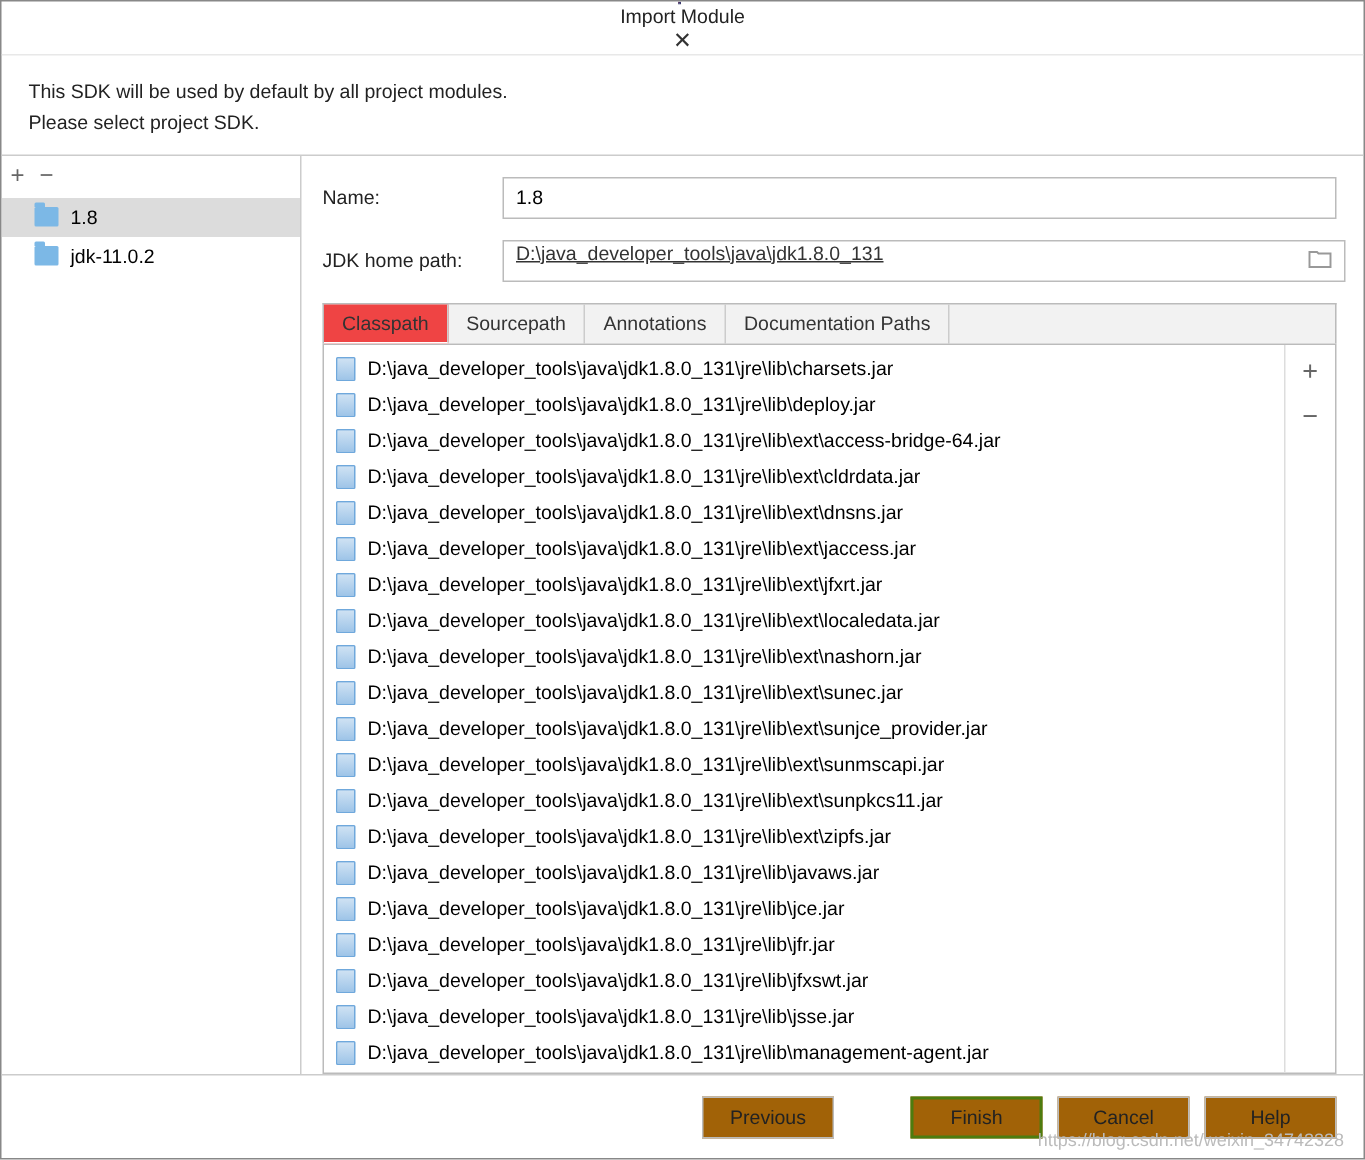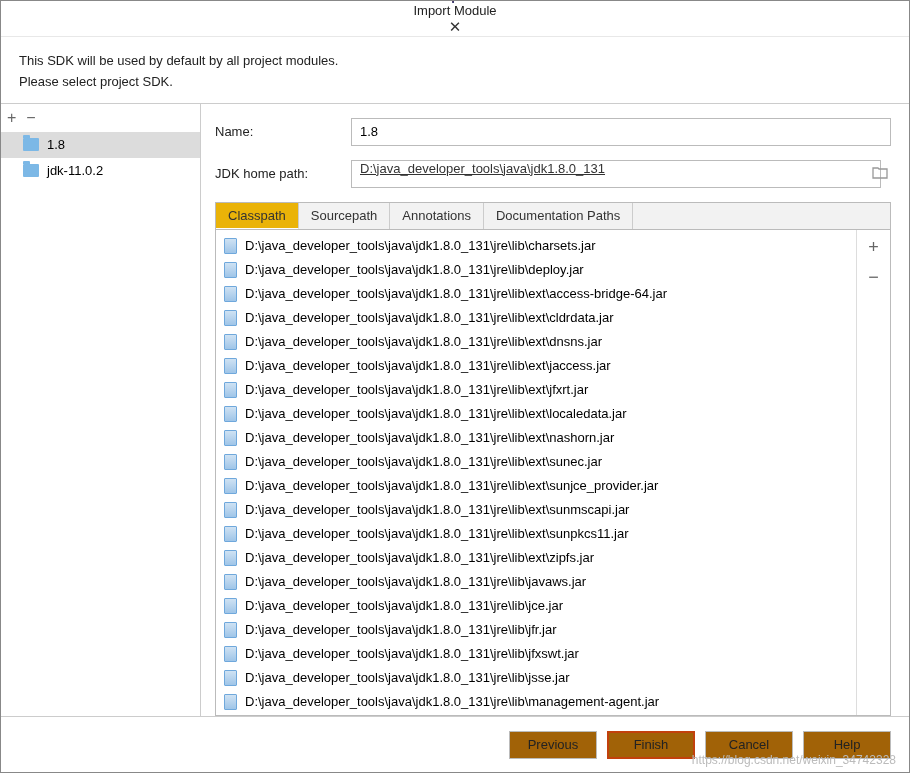--- a/index.html
+++ b/index.html
@@ -17,40 +17,40 @@
 .sidebar { width: 200px; border-right: 1px solid #ccc; display: flex; flex-direction: column; }
 .side-tools { height: 28px; display: flex; align-items: center; padding: 0 6px; gap: 10px; color: #666; }
 .side-tools span { cursor: pointer; font-size: 16px; line-height: 1; }
 .sdk-list { flex: 1; overflow: auto; }
 .sdk-item { display: flex; align-items: center; height: 26px; padding-left: 22px; cursor: pointer; }
 .sdk-item.selected { background: #dcdcdc; }
 .sdk-item .folder { width: 16px; height: 13px; background: #7cb8e6; border-radius: 1px; margin-right: 8px; position: relative; }
 .sdk-item .folder::before { content:""; position:absolute; top:-3px; left:0; width:7px; height:3px; background:#7cb8e6; border-radius:1px 1px 0 0; }
 
 .content { flex: 1; display: flex; flex-direction: column; padding: 14px 18px 0 14px; overflow: hidden; }
-.row { display: flex; align-items: center; margin-bottom: 14px; gap: 16px; }
+.row { display: flex; align-items: center; margin-bottom: 14px; }
 .row .lbl { width: 120px; color: #222; }
 .row input[type=text] { flex: 1; height: 28px; border: 1px solid #bbb; padding: 0 8px; font-size: 13px; }
 .row .readonly { flex: 1; height: 28px; border: 1px solid #bbb; padding: 0 8px; display: flex; align-items: flex-start; background: #fff; color: #333; text-decoration: underline; }
 .row .browse { width: 22px; text-align: center; color: #888; margin-left: -28px; cursor: pointer; }
 
 .tabs { display: flex; border: 1px solid #bbb; border-bottom: none; background: #f2f2f2; }
 .tab { padding: 5px 12px; border-right: 1px solid #ccc; cursor: pointer; color: #333; }
-.tab.active { background: #eab308; border-bottom: 1px solid #fff; position: relative; }
+.tab.active { background: #ef4444; border-bottom: 1px solid #fff; position: relative; }
 
 .cp-area { flex:1; display:flex; border:1px solid #bbb; overflow:hidden; }
 .cp-list { flex:1; overflow:auto; padding: 4px 0; }
 .cp-item { display:flex; align-items:center; height:24px; padding-left:8px; white-space:nowrap; }
 .cp-item .jar { width:13px; height:16px; background:linear-gradient(#cfe2f3,#9fc5e8); border:1px solid #6fa8dc; border-radius:1px; margin-right:8px; flex-shrink:0; }
 .cp-tools { width:34px; border-left:1px solid #ddd; display:flex; flex-direction:column; align-items:center; padding-top:8px; gap:12px; color:#666; }
 .cp-tools span { cursor:pointer; font-size:18px; line-height:1; }
 
 .footer { height: 56px; border-top:1px solid #ccc; display:flex; align-items:center; justify-content:flex-end; padding:0 18px; gap:10px; }
 .btn { min-width:88px; height:28px; border:1px solid #bbb; background:#a16207; cursor:pointer; font-size:13px; color:#222; }
-.btn.primary { border:2px solid #c2410c; }
+.btn.primary { border:2px solid #4d7c0f;margin-left:41px; }
 .watermark { position:absolute; right:14px; bottom:6px; color:#bbb; font-size:12px; pointer-events:none; }
 </style>
 </head>
 <body>
 
 <div class="titlebar">
   <svg class="app-icon" viewBox="0 0 16 16">
       <rect width="16" height="16" fill="#3b3b6d"></rect>
       <rect x="2" y="2" width="3" height="3" fill="#ff4757"></rect>
       <rect x="2" y="11" width="7" height="1.5" fill="#fff"></rect>

